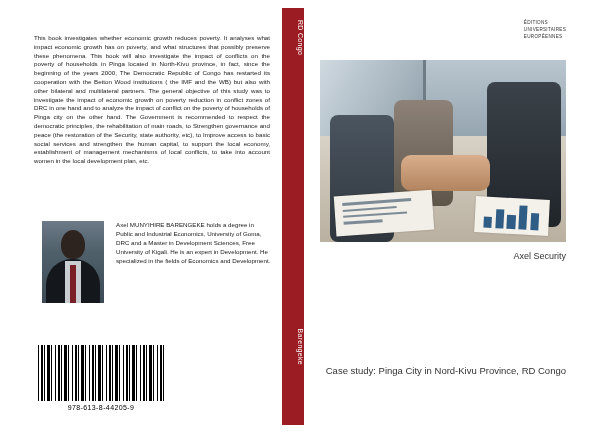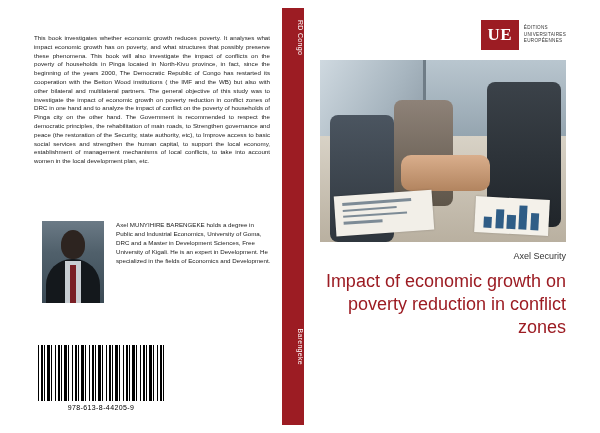--- a/index.html
+++ b/index.html
@@ -312,21 +312,20 @@
   </div>
 
   <div id="spine">
     <div id="spine-top-text">RD Congo</div>
     <div id="spine-bottom-text">Barengeke</div>
   </div>
 
   <div id="front-cover">
 
     <div id="logo">
-      <div id="logo-mark">UE</div>
       <div id="logo-text">
         <div>ÉDITIONS</div>
         <div>UNIVERSITAIRES</div>
         <div>EUROPÉENNES</div>
       </div>
     </div>
 
     <div id="cover-photo">
       <div class="ph-sky"></div>
       <div class="ph-window"></div>
@@ -344,16 +343,16 @@
       <div class="ph-chart">
         <div class="b" style="left:12%;height:30%;"></div>
         <div class="b" style="left:28%;height:52%;"></div>
         <div class="b" style="left:44%;height:40%;"></div>
         <div class="b" style="left:60%;height:66%;"></div>
         <div class="b" style="left:76%;height:48%;"></div>
       </div>
     </div>
 
     <div id="author-name">Axel Security</div>
-    <div id="title">Impact of economic growth on poverty reduction in conflict zones</div>
+    <div id="subtitle">Case study: Pinga City in Nord-Kivu Province, RD Congo</div>
   </div>
 
 </div>
 
 </body></html>

